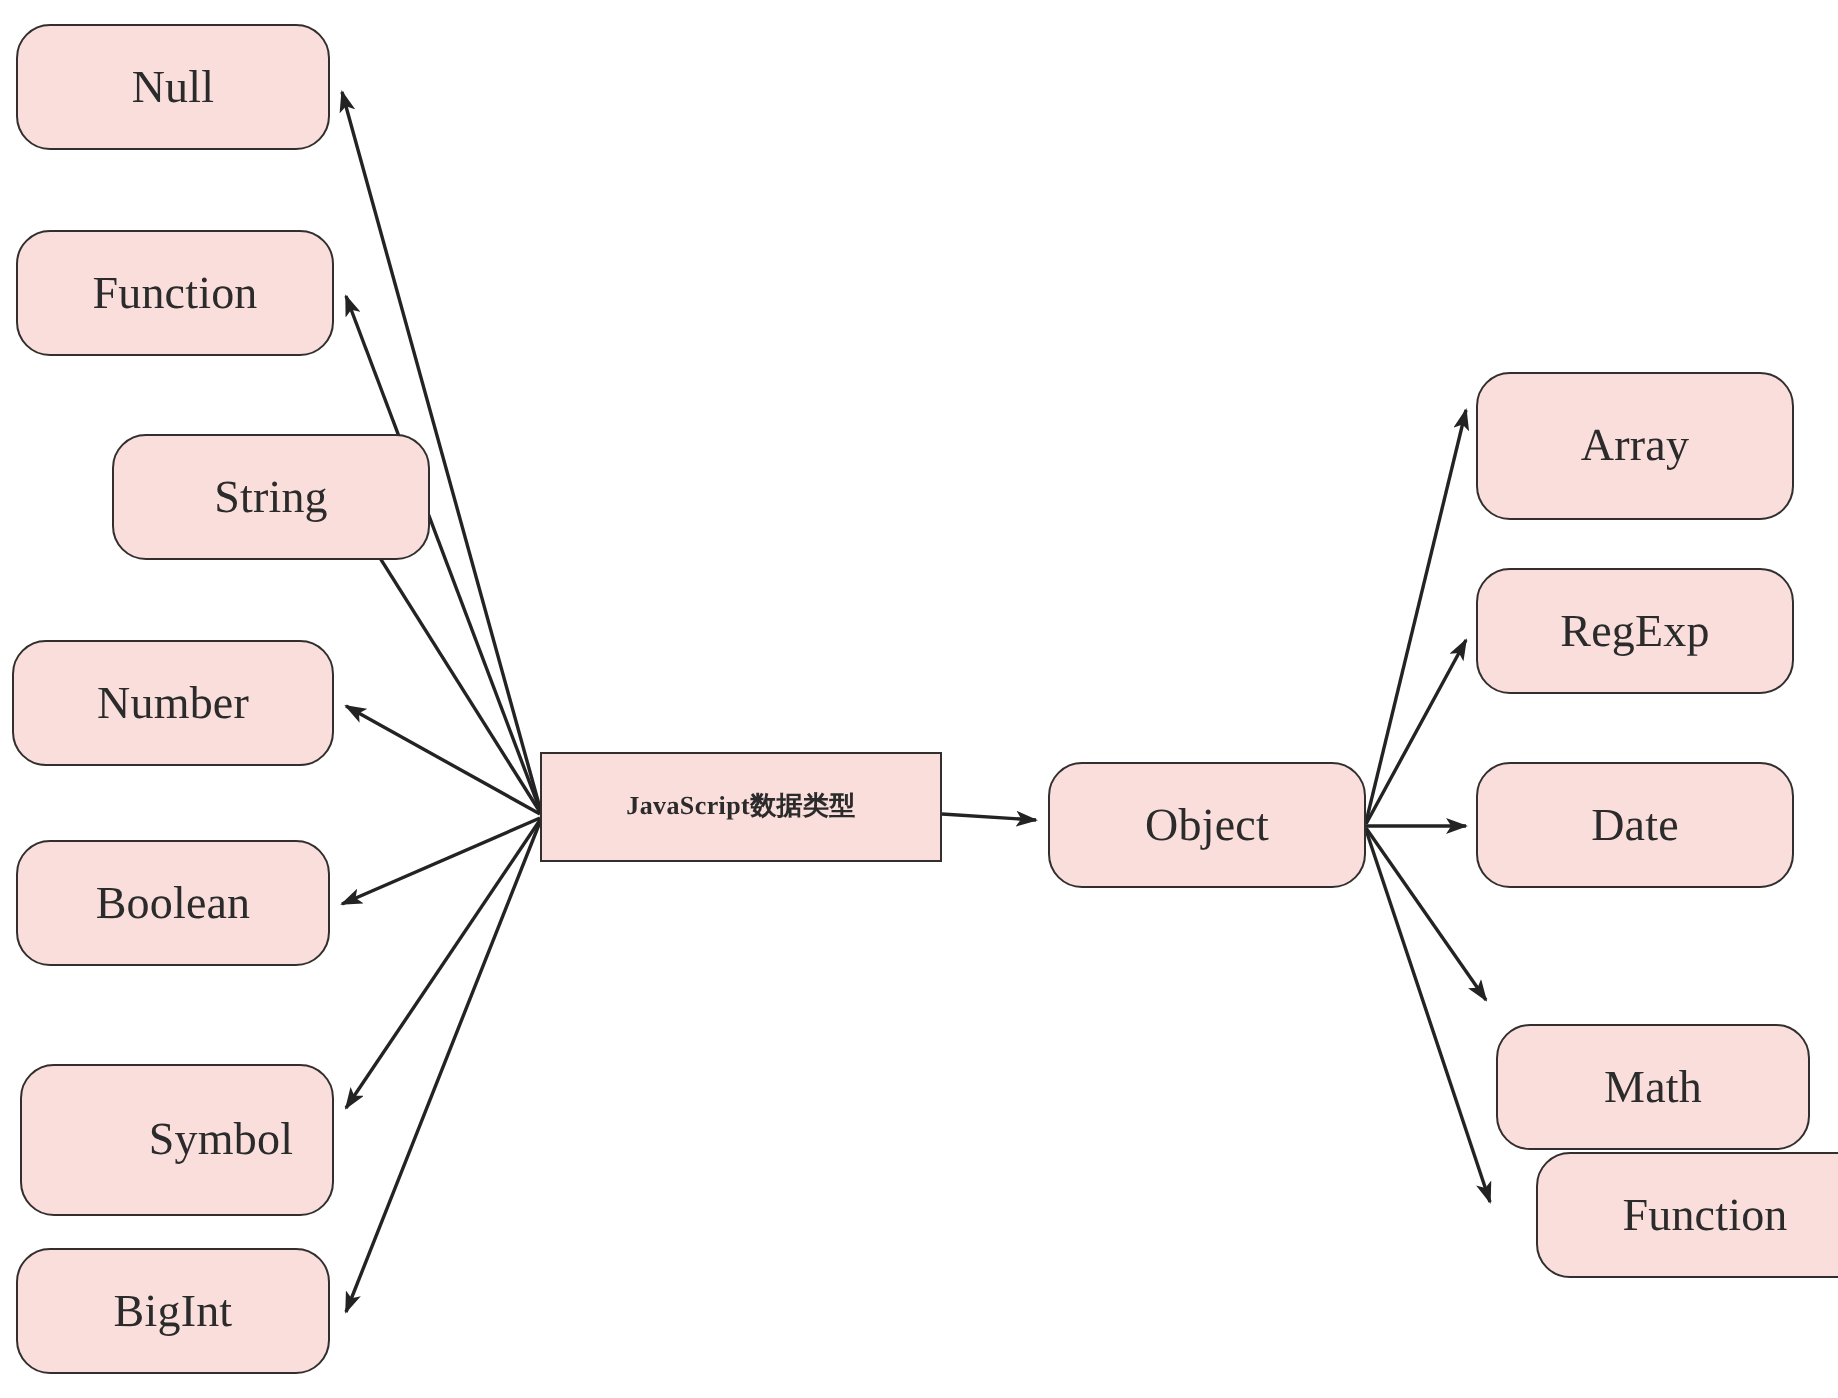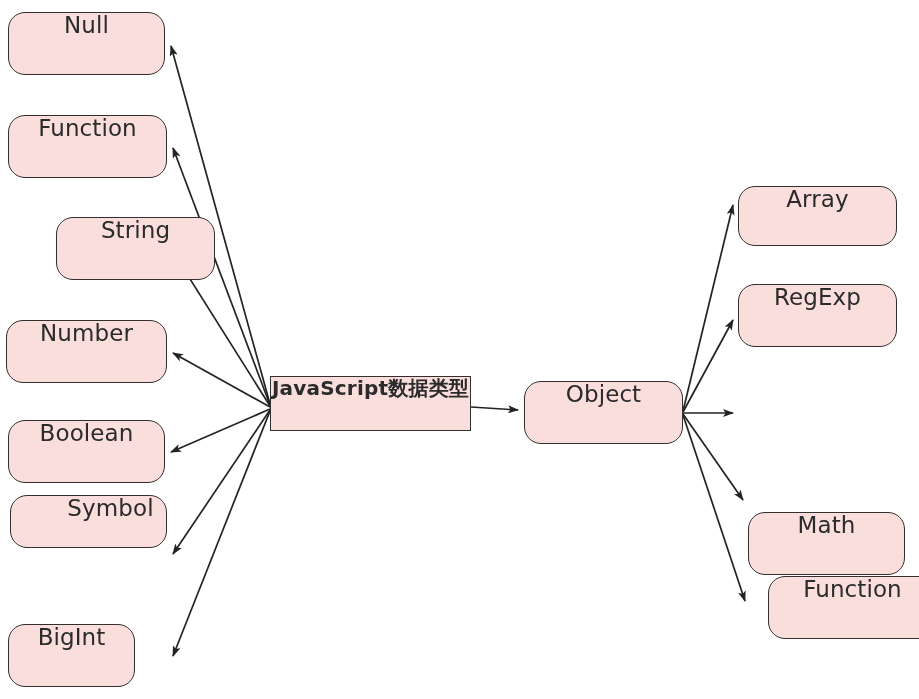--- a/index.html
+++ b/index.html
@@ -25,49 +25,50 @@
     top: 0;
     left: 0;
     width: 919px;
     height: 699px;
     overflow: visible;
   }
   .node {
     position: absolute;
     box-sizing: border-box;
     display: flex;
-    align-items: flex-start;
+    align-items: center;
     justify-content: center;
     background: #f9dedc;
     border: 1.6px solid #332f2e;
     color: #2b2b2b;
     text-align: center;
     line-height: 1.1;
     z-index: 2;
+    font-family: Liberation Serif, serif;
   }
   .node.rounded {
     border-radius: 17px;
   }
   .node.rect {
     border-radius: 0;
   }
   .node-label {
     display: block;
     white-space: nowrap;
     pointer-events: none;
   }
   .node.primitive .node-label,
   .node.objectnode .node-label,
   .node.builtin .node-label {
     font-size: 23px;
     font-weight: 400;
     letter-spacing: 0.1px;
   }
   .node.rootnode .node-label {
-    font-size: 20px;
+    font-size: 13px;
     font-weight: 700;
     letter-spacing: 0.2px;
   }
 </style>
 </head>
 <body>
 
 <div id="diagram-root">
 
   <svg id="edge-layer" viewBox="0 0 919 699" xmlns="http://www.w3.org/2000/svg">
@@ -101,40 +102,43 @@
   </div>
   <div class="node rounded primitive" style="left: 8px; top: 217px; width: 159px; height: 63px; margin-left: 48px;">
     <span class="node-label">String</span>
   </div>
   <div class="node rounded primitive" style="left: 6px; top: 320px; width: 161px; height: 63px;">
     <span class="node-label">Number</span>
   </div>
   <div class="node rounded primitive" style="left: 8px; top: 420px; width: 157px; height: 63px;">
     <span class="node-label">Boolean</span>
   </div>
-  <div class="node rounded primitive" style="left: 10px; top: 495px; width: 157px; height: 53px; padding-left: 44px;">
+  <div class="node rounded primitive" style="left: 10px; top: 532px; width: 157px; height: 76px; padding-left: 44px;">
     <span class="node-label">Symbol</span>
   </div>
-  <div class="node rounded primitive" style="left: 8px; top: 624px; width: 127px; height: 63px;">
+  <div class="node rounded primitive" style="left: 8px; top: 624px; width: 157px; height: 63px;">
     <span class="node-label">BigInt</span>
   </div>
 
   <div class="node rect rootnode" style="left: 270px; top: 376px; width: 201px; height: 55px;">
     <span class="node-label">JavaScript数据类型</span>
   </div>
 
   <div class="node rounded objectnode" style="left: 524px; top: 381px; width: 159px; height: 63px;">
     <span class="node-label">Object</span>
   </div>
 
-  <div class="node rounded builtin" style="left: 738px; top: 186px; width: 159px; height: 60px;">
+  <div class="node rounded builtin" style="left: 738px; top: 186px; width: 159px; height: 74px;">
     <span class="node-label">Array</span>
   </div>
   <div class="node rounded builtin" style="left: 738px; top: 284px; width: 159px; height: 63px;">
     <span class="node-label">RegExp</span>
+  </div>
+  <div class="node rounded builtin" style="left: 738px; top: 381px; width: 159px; height: 63px;">
+    <span class="node-label">Date</span>
   </div>
   <div class="node rounded builtin" style="left: 748px; top: 478px; width: 157px; height: 63px; margin-top: 34px;">
     <span class="node-label">Math</span>
   </div>
   <div class="node rounded builtin" style="left: 768px; top: 576px; width: 169px; height: 63px;">
     <span class="node-label">Function</span>
   </div>
 
 </div>
 

